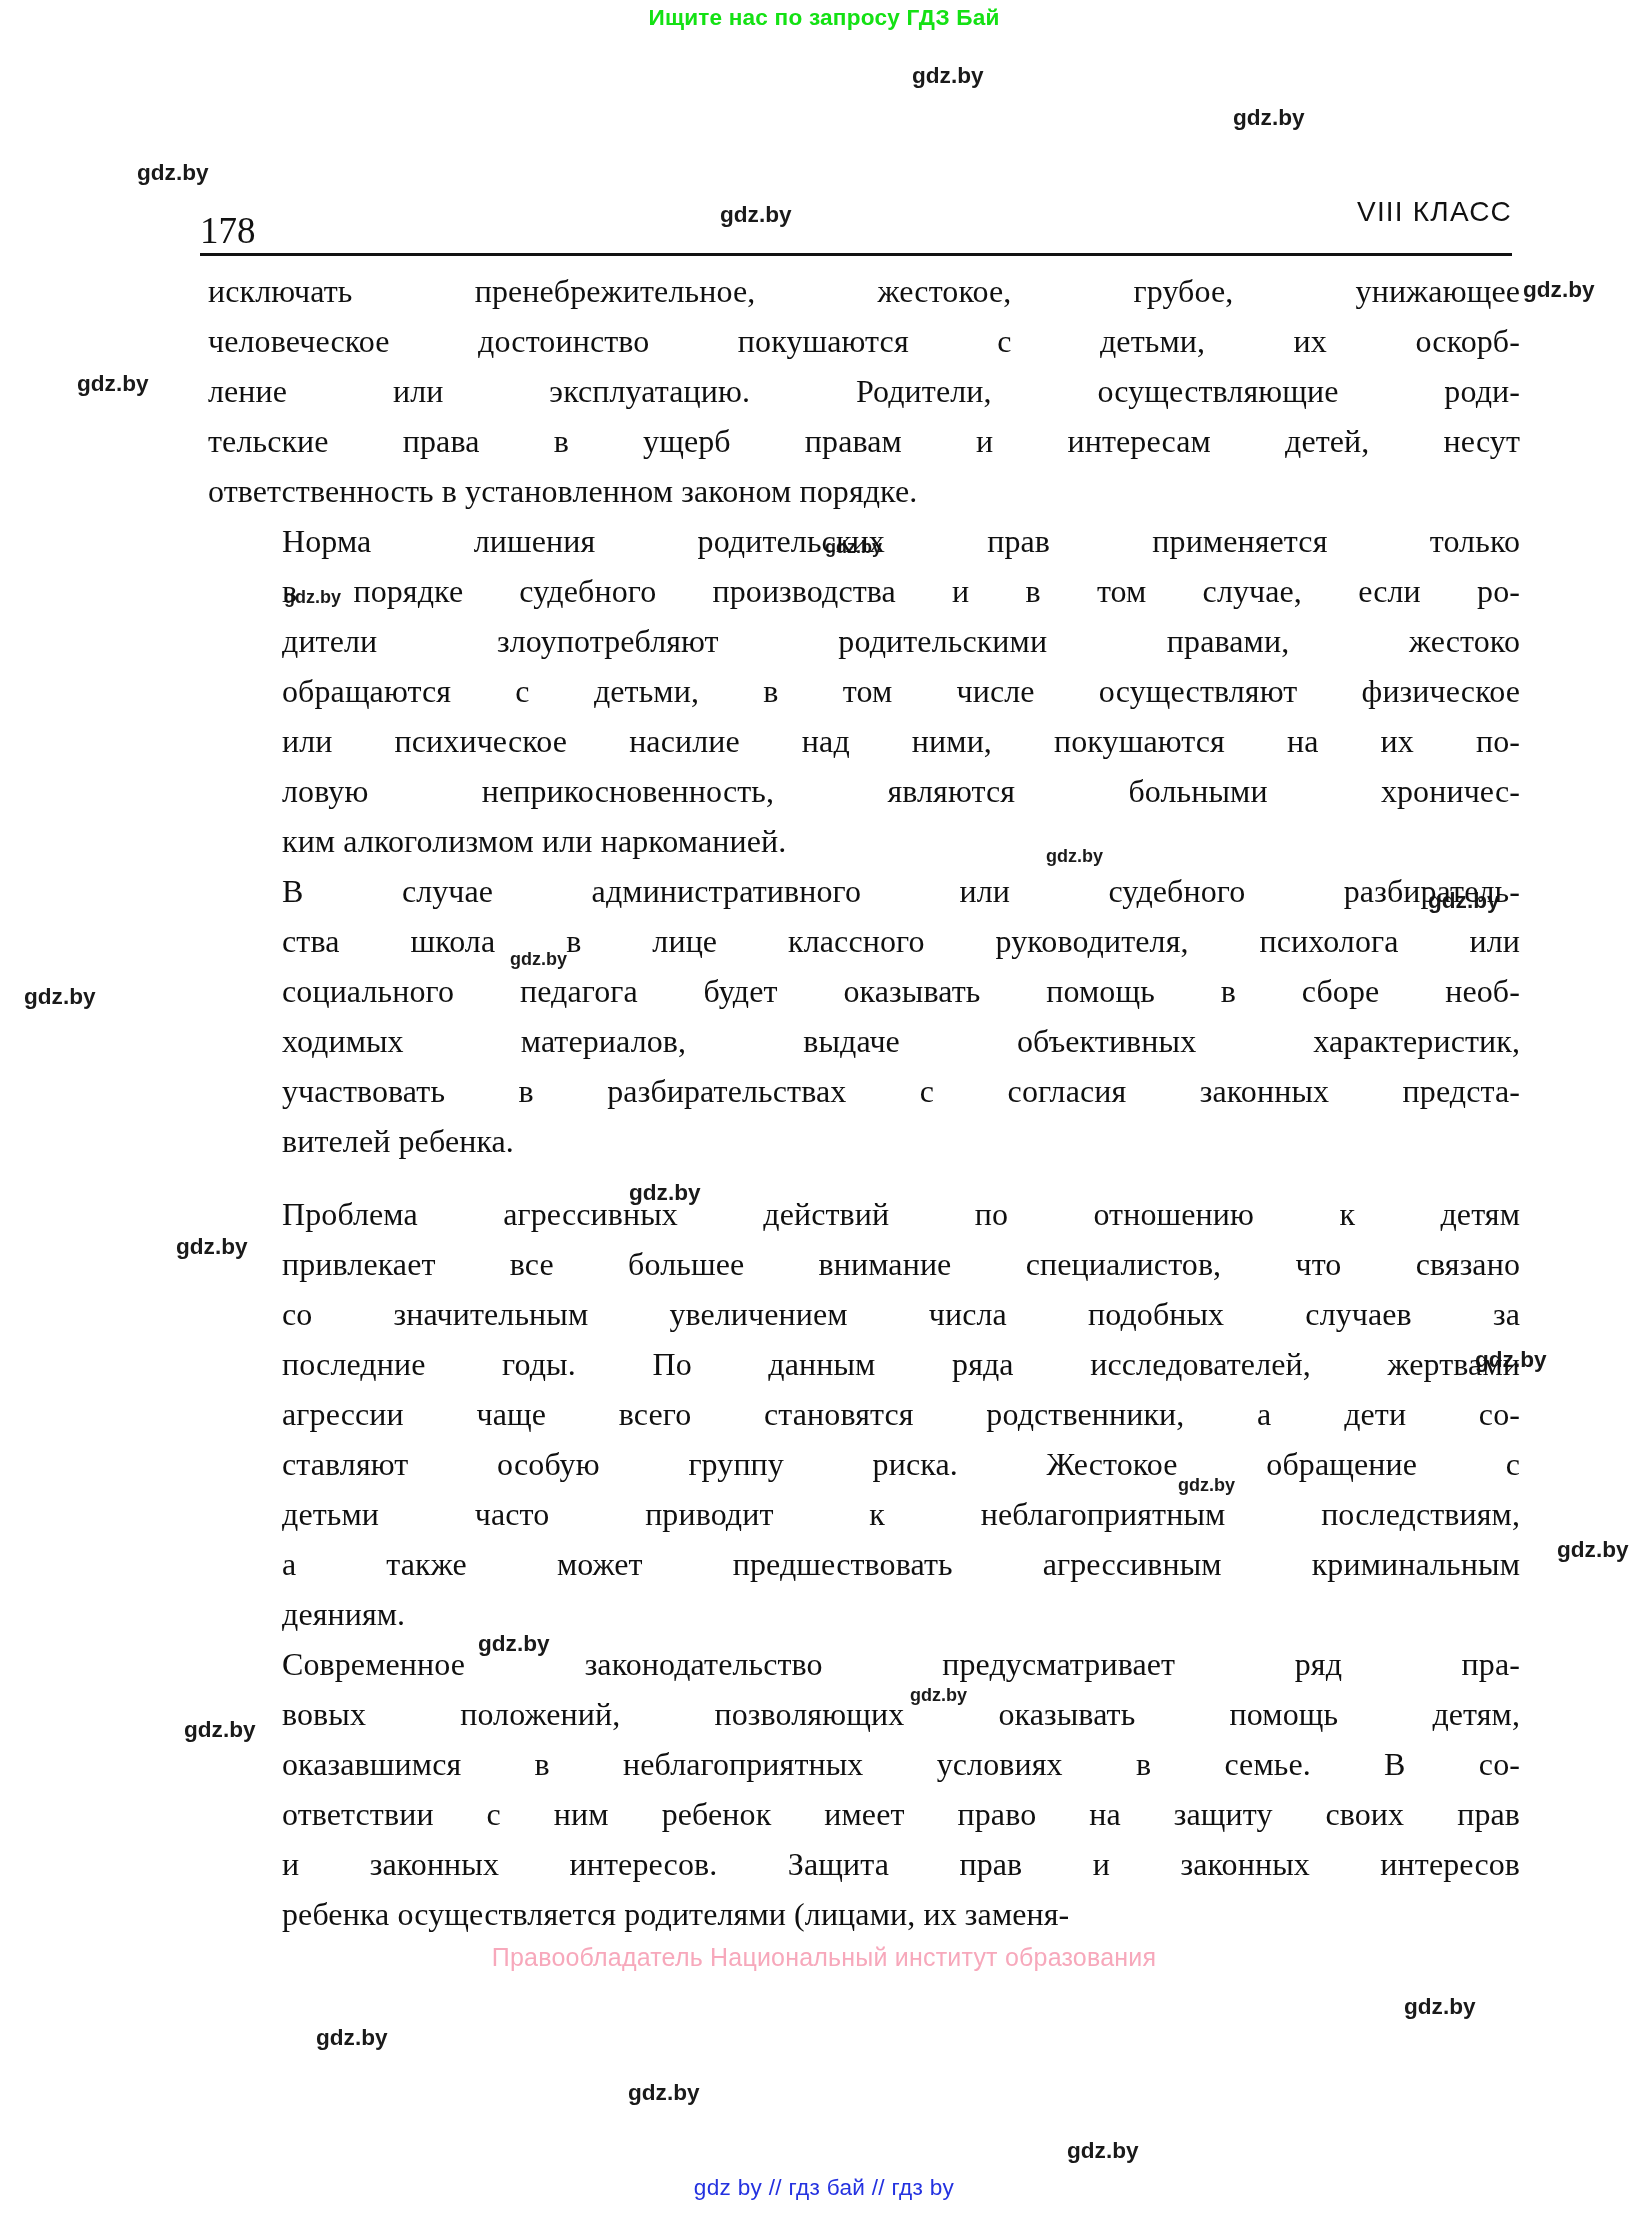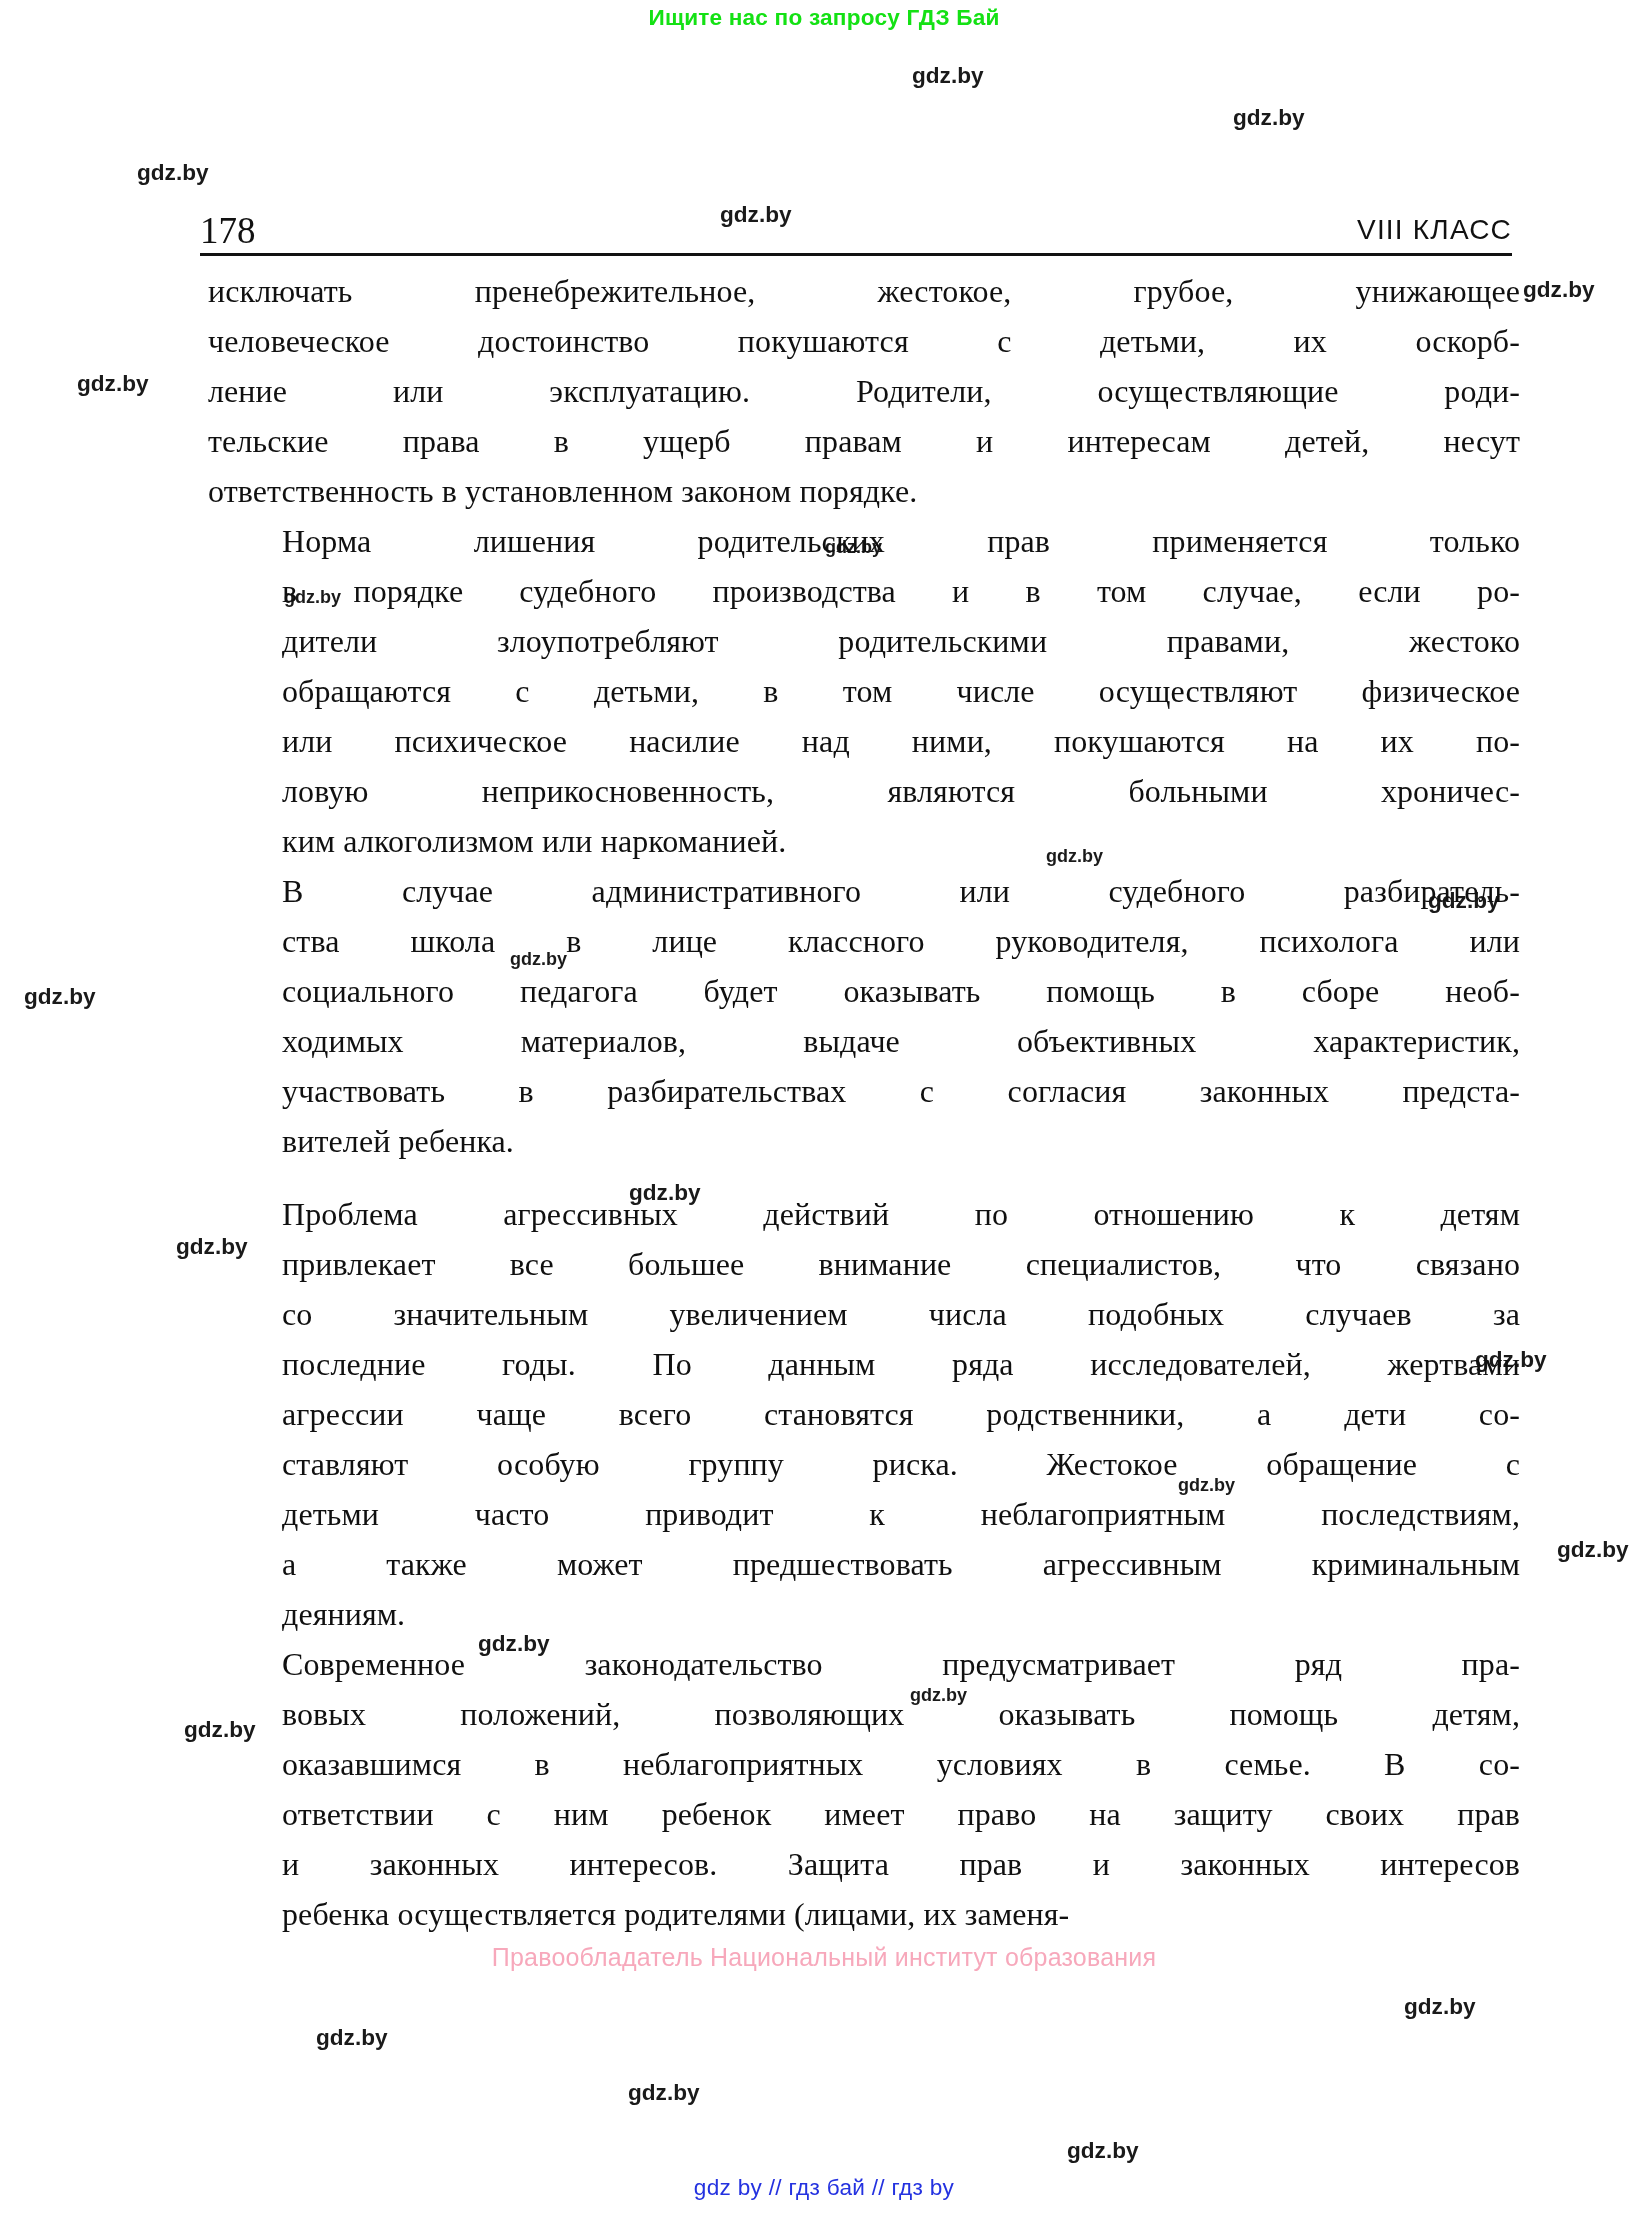--- a/index.html
+++ b/index.html
@@ -63,21 +63,21 @@
     color: #111;
     line-height: 40px;
     padding-bottom: 1.6px;
   }
   .running-head {
     font-family: "Liberation Sans", sans-serif;
     font-size: 28px;
     color: #111;
     line-height: 40px;
     letter-spacing: 1.2px;
-    padding-bottom: 3px;
+    padding-bottom: 21px;
   }
 
   
   .body-text {
     position: absolute;
     left: 208px;
     top: 266px;
     width: 1312px;
   }
   .body-text p {

